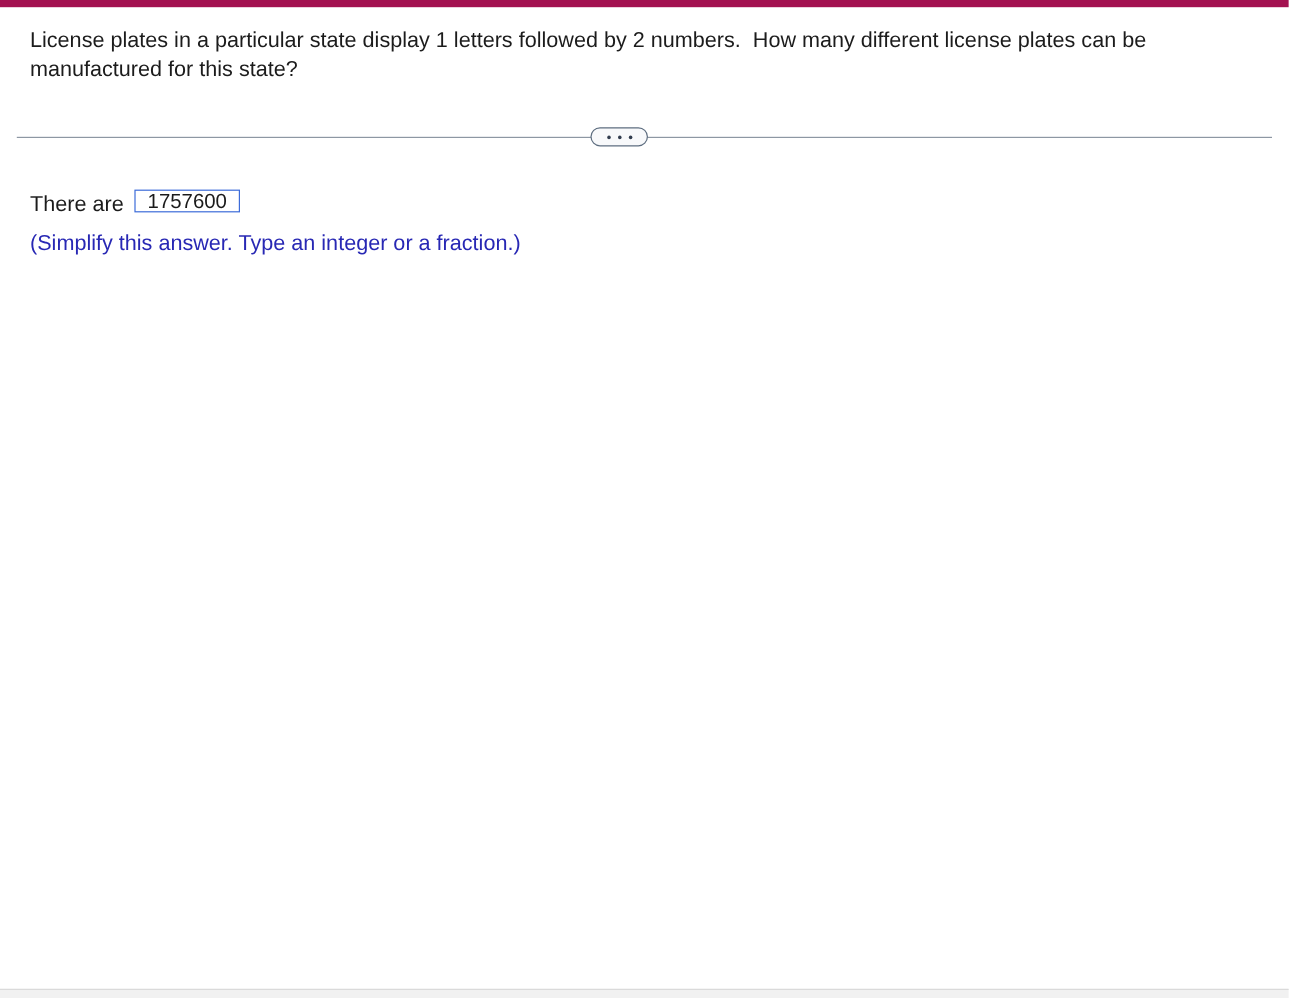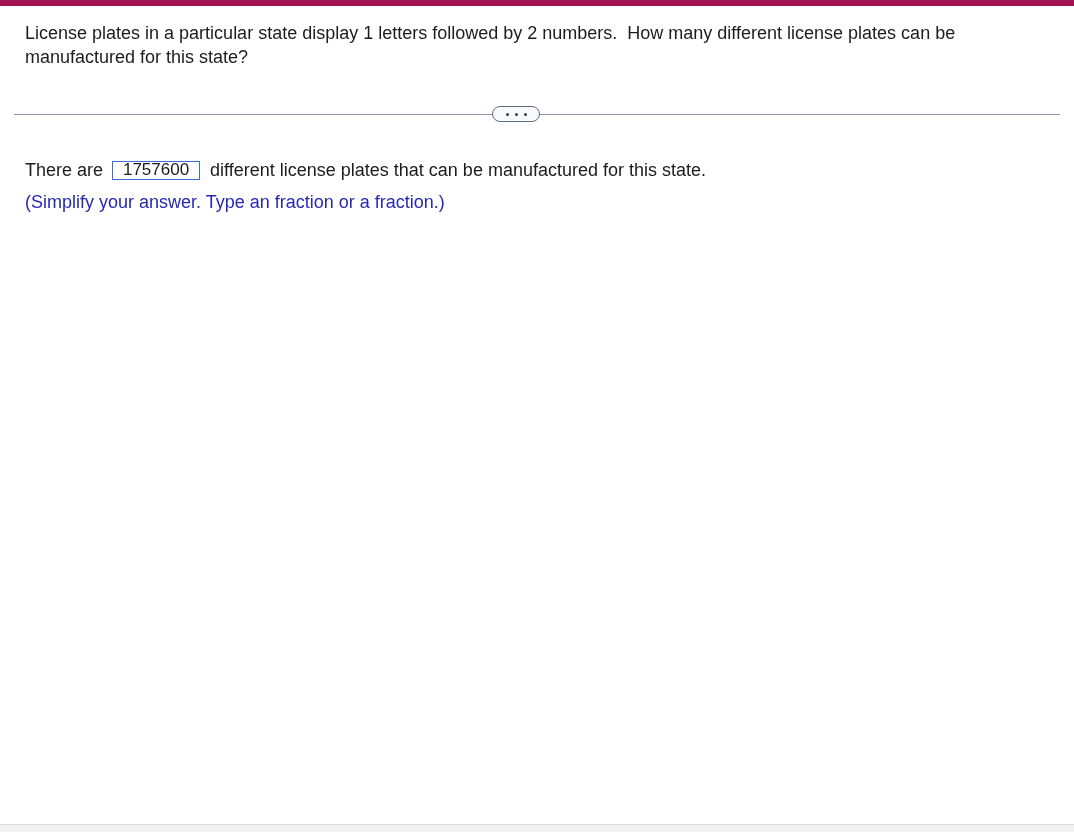--- a/index.html
+++ b/index.html
@@ -59,21 +59,20 @@
     width: 3px;
     height: 3px;
     border-radius: 50%;
     background: #313c4e;
   }
   .answer-area {
     margin: 36px 25px 0 25px;
   }
   .answer-line {
     display: flex;
-    align-items: center;
     font-size: 18px;
     line-height: 24px;
   }
   .answer-input {
     width: 88px;
     height: 19px;
     margin: 0 10px 0 9px;
     border: 1.5px solid #3d6cd9;
     border-radius: 0;
     font-family: "Liberation Sans", sans-serif;
@@ -113,18 +112,17 @@
     <span class="dot"></span>
     <span class="dot"></span>
     <span class="dot"></span>
   </button>
 </div>
 
 <div class="answer-area">
   <div class="answer-line">
     <span>There are</span>
     <input class="answer-input" type="text" value="1757600" style="">
-    <span>different license plates that can be manufactured for this state.</span>
   </div>
-  <div class="instruction">(Simplify your answer. Type an fraction or a fraction.)</div>
+  <div class="instruction">(Simplify this answer. Type an integer or a fraction.)</div>
 </div>
 
 <div class="bottom-scrollbar"></div>
 
 </body></html>

